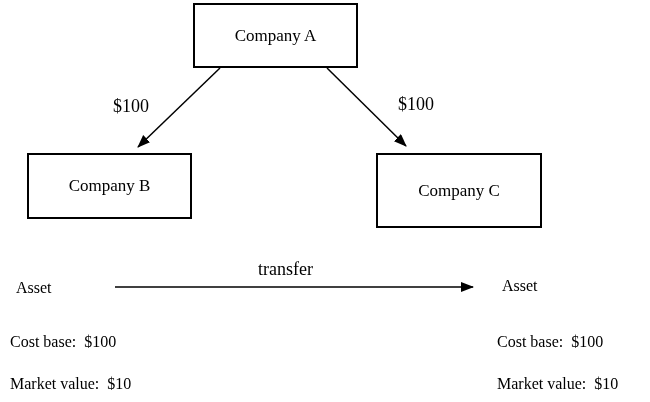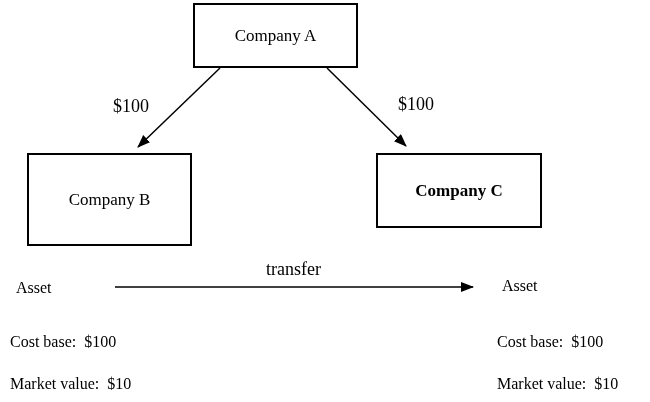--- a/index.html
+++ b/index.html
@@ -20,40 +20,40 @@
     position: absolute;
     border: 2px solid #000000;
     background: #ffffff;
     display: flex;
     align-items: center;
     justify-content: center;
     font-size: 17px;
     box-sizing: border-box;
   }
   .box-a { left: 193px; top: 3px;   width: 165px; height: 65px; }
-  .box-b { left: 27px;  top: 153px; width: 165px; height: 93px; }
-  .box-c { left: 376px; top: 153px; width: 166px; height: 75px; font-weight: bold; }
+  .box-b { left: 27px;  top: 153px; width: 165px; height: 66px; }
+  .box-c { left: 376px; top: 153px; width: 166px; height: 75px; }
 
   .arrow-layer {
     position: absolute;
     left: 0; top: 0;
     width: 650px;
     height: 402px;
     pointer-events: none;
   }
 
   .label {
     position: absolute;
     font-size: 18px;
     line-height: 16px;
     white-space: pre;
   }
   .lbl-100-left  { left: 113px; top: 98px; }
   .lbl-100-right { left: 398px; top: 96px; }
-  .lbl-transfer  { left: 266px; top: 261px; }
+  .lbl-transfer  { left: 258px; top: 261px; }
   .lbl-asset-left  { left: 16px;  top: 280px; font-size: 16px; }
   .lbl-asset-right { left: 502px; top: 278px; font-size: 16px; }
   .lbl-cost-left    { left: 10px;  top: 334px; font-size: 16px; }
   .lbl-market-left  { left: 10px;  top: 376px; font-size: 16px; }
   .lbl-cost-right   { left: 497px; top: 334px; font-size: 16px; }
   .lbl-market-right { left: 497px; top: 376px; font-size: 16px; }
 </style>
 </head>
 <body>
 

